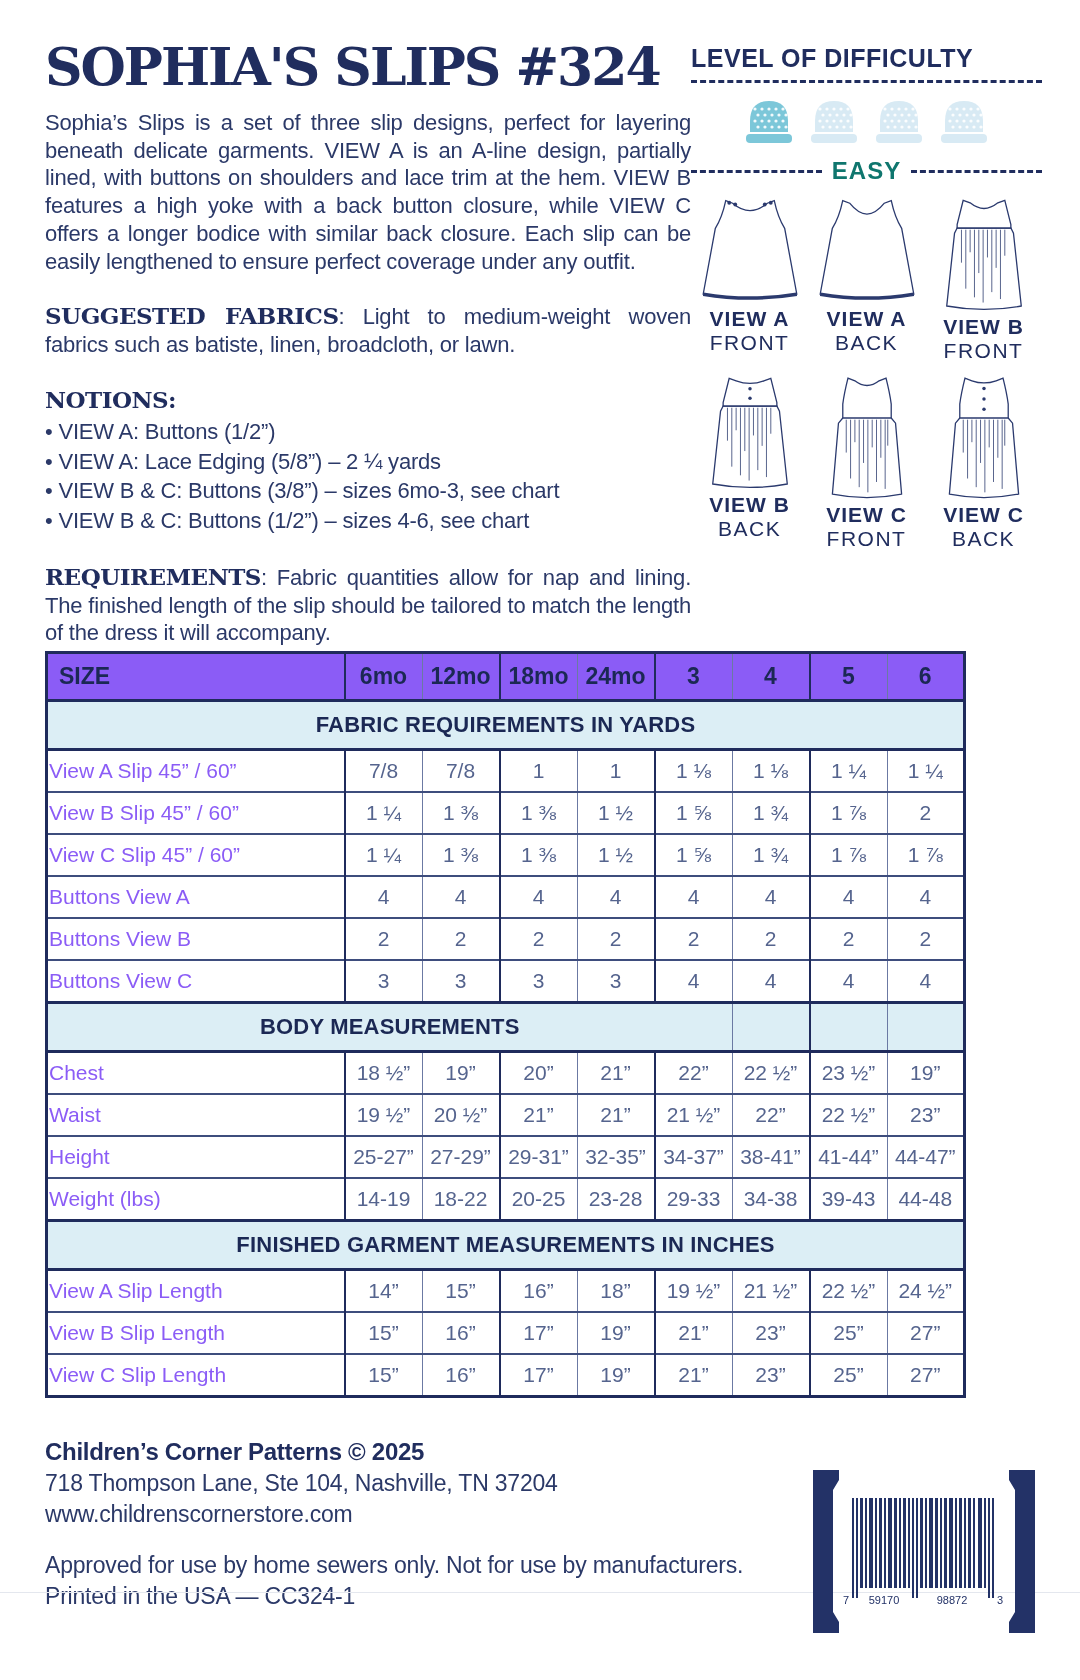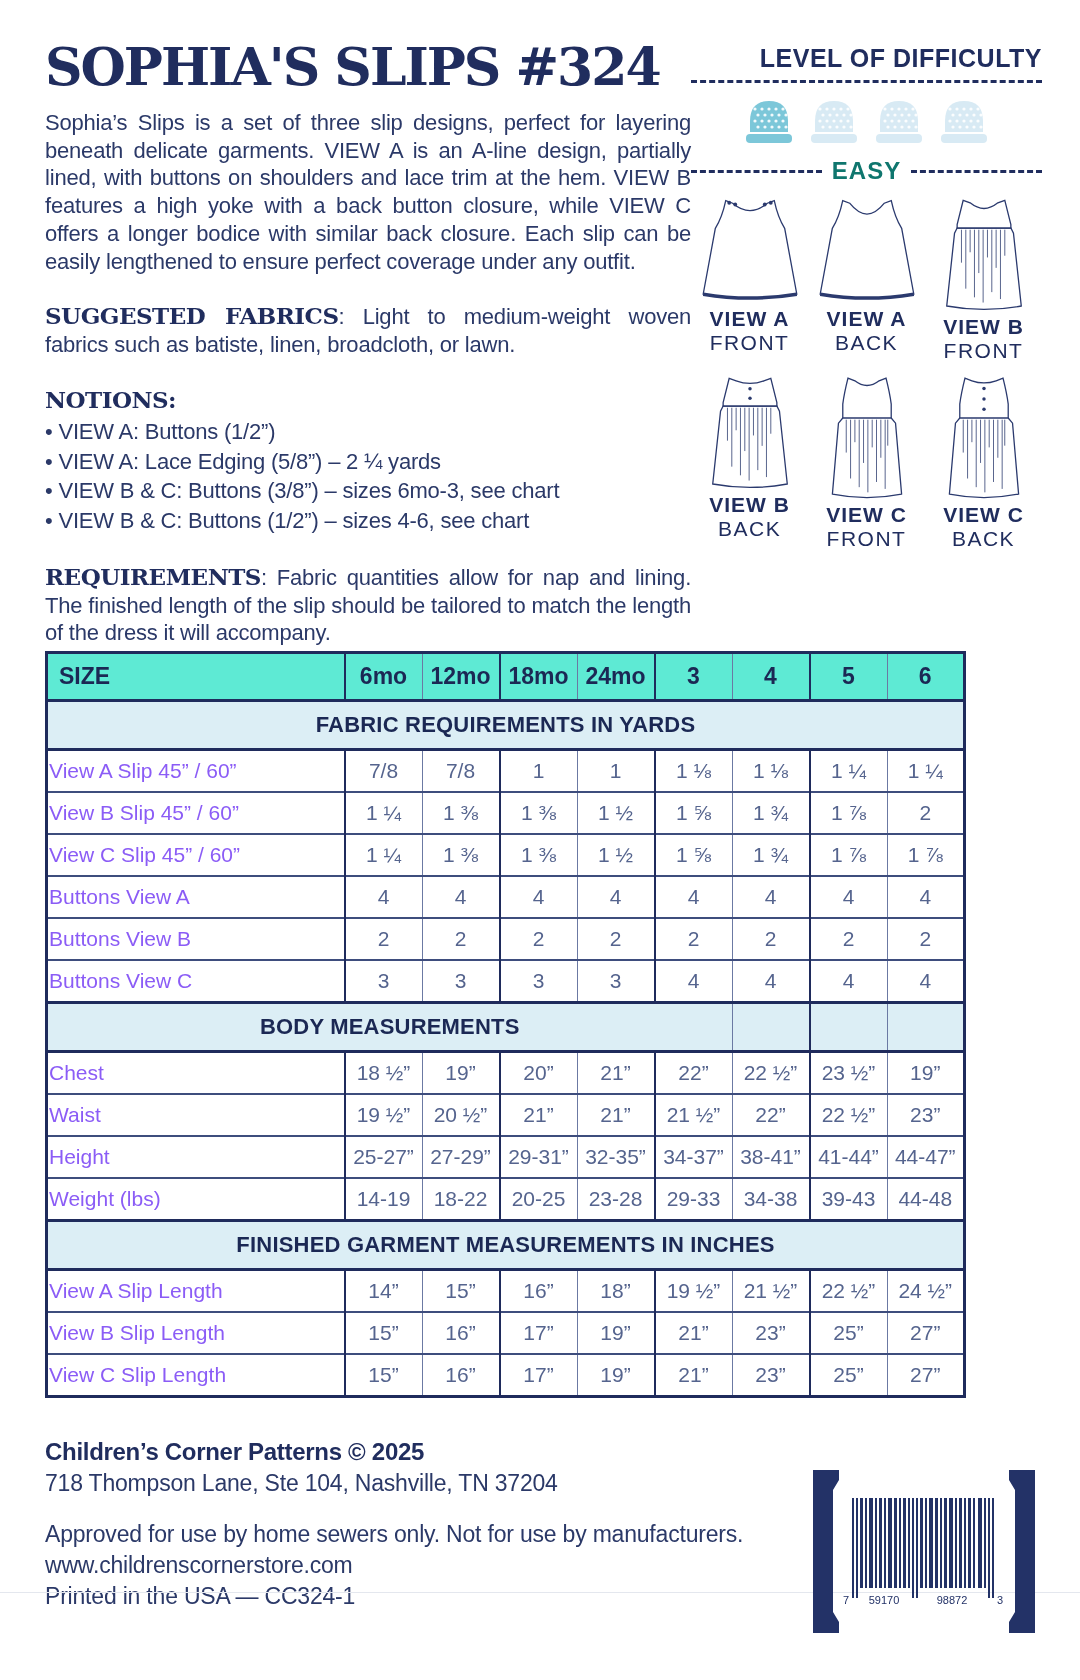--- a/index.html
+++ b/index.html
@@ -17,38 +17,38 @@
 
   .body-text { font-size:22px; line-height:1.26; letter-spacing:-0.2px; text-align:justify; color:#2b3968; }
   .slab { font-family:"DejaVu Serif","Liberation Serif",serif; font-weight:700; font-size:23px; letter-spacing:-0.5px; color:#202d5e; }
   .block { margin-top:27px; }
   .notions-list { list-style:none; margin-top:4px; }
   .notions-list li { font-size:22px; line-height:1.35; letter-spacing:-0.2px; color:#2b3968; }
   .notions-list li::before { content:"• "; }
 
   
   .difficulty-title { font-weight:bold; font-size:25px; letter-spacing:0.5px; color:#202d5e;
-    text-align:right; padding-bottom:7px; border-bottom:3px dashed #202d5e; }
+    text-align:left; padding-bottom:7px; border-bottom:3px dashed #202d5e; }
   .thimble-row { display:flex; justify-content:center; gap:9px; margin:12px 0 10px 0; }
   .easy-row { display:flex; align-items:center; gap:10px; margin-bottom:10px; }
   .easy-row .dash { flex:1; border-top:3px dashed #202d5e; }
   .easy-label { font-weight:bold; font-size:24px; letter-spacing:1px; color:#0f766e; }
 
   
   .views-grid { display:grid; grid-template-columns:1fr 1fr 1fr; row-gap:10px; }
   .view-cell { text-align:center; }
   .view-cell svg { display:block; margin:0 auto; }
   .view-name { font-weight:bold; font-size:21px; letter-spacing:1px; color:#202d5e; margin-top:2px; }
   .view-pos  { font-size:21px; letter-spacing:1.5px; color:#202d5e; }
 
   
   table.size-chart { border-collapse:collapse; table-layout:fixed; width:918px; margin:4px 0 0 45px;
     border:3px solid #1f2b5c; }
   .size-chart th, .size-chart td { overflow:hidden; }
-  .size-chart tr.head th { background:#5eead4; color:#1b2854; font-size:23px; font-weight:bold;
+  .size-chart tr.head th { background:#8b5cf6; color:#1b2854; font-size:23px; font-weight:bold;
     padding:9px 4px; text-align:center; border-bottom:3px solid #1f2b5c; }
   .size-chart tr.head th.lbl { text-align:left; padding-left:11px; }
   .size-chart td.section { background:#dceef5; color:#1b2854; font-weight:bold; font-size:22px;
     letter-spacing:0.2px; padding:10px 11px; border-top:3px solid #1f2b5c; border-bottom:3px solid #1f2b5c;margin-top:27px; }
   .size-chart td.section-empty { background:#dceef5; border-top:3px solid #1f2b5c; border-bottom:3px solid #1f2b5c; }
   .size-chart td { font-size:21px; color:#55648e; padding:8px 4px; text-align:center; border-top:2px solid #3e4d7d; }
   .size-chart td.row-label { text-align:left; padding-left:1px; color:#8b5cf6; }
   .sep-thin  { border-left:1px solid #6b79a3; }
   .sep-med   { border-left:2px solid #1f2b5c; }
   .sep-thick { border-left:2.5px solid #1f2b5c; }
@@ -483,22 +483,22 @@
           <td class="sep-thin">27”</td>
         </tr>
       </tbody>
   </table>
 
   <div class="faint-rule"></div>
 
   <div class="footer">
     <div class="company">Children’s Corner Patterns © 2025</div>
     <div class="line">718 Thompson Lane, Ste 104, Nashville, TN 37204</div>
+    <div class="line">www.childrenscornerstore.com</div>
     <div class="line approval">Approved for use by home sewers only. Not for use by manufacturers.</div>
-    <div class="line">www.childrenscornerstore.com</div>
     <div class="line">Printed in the USA — CC324-1</div>
   </div>
 
   <div class="barcode-spool">
     <svg width="224" height="164" viewBox="0 0 224 164">
       <path d="M1,0 L27,0 L27,10 L21,20 L21,142 L27,152 L27,163 L1,163 Z" fill="#233267"></path>
       <path d="M223,0 L197,0 L197,10 L203,20 L203,142 L197,152 L197,163 L223,163 Z" fill="#233267"></path>
       <g fill="#233267">
         <rect x="40" y="28" width="2" height="100"></rect>
           <rect x="44" y="28" width="2" height="100"></rect>

